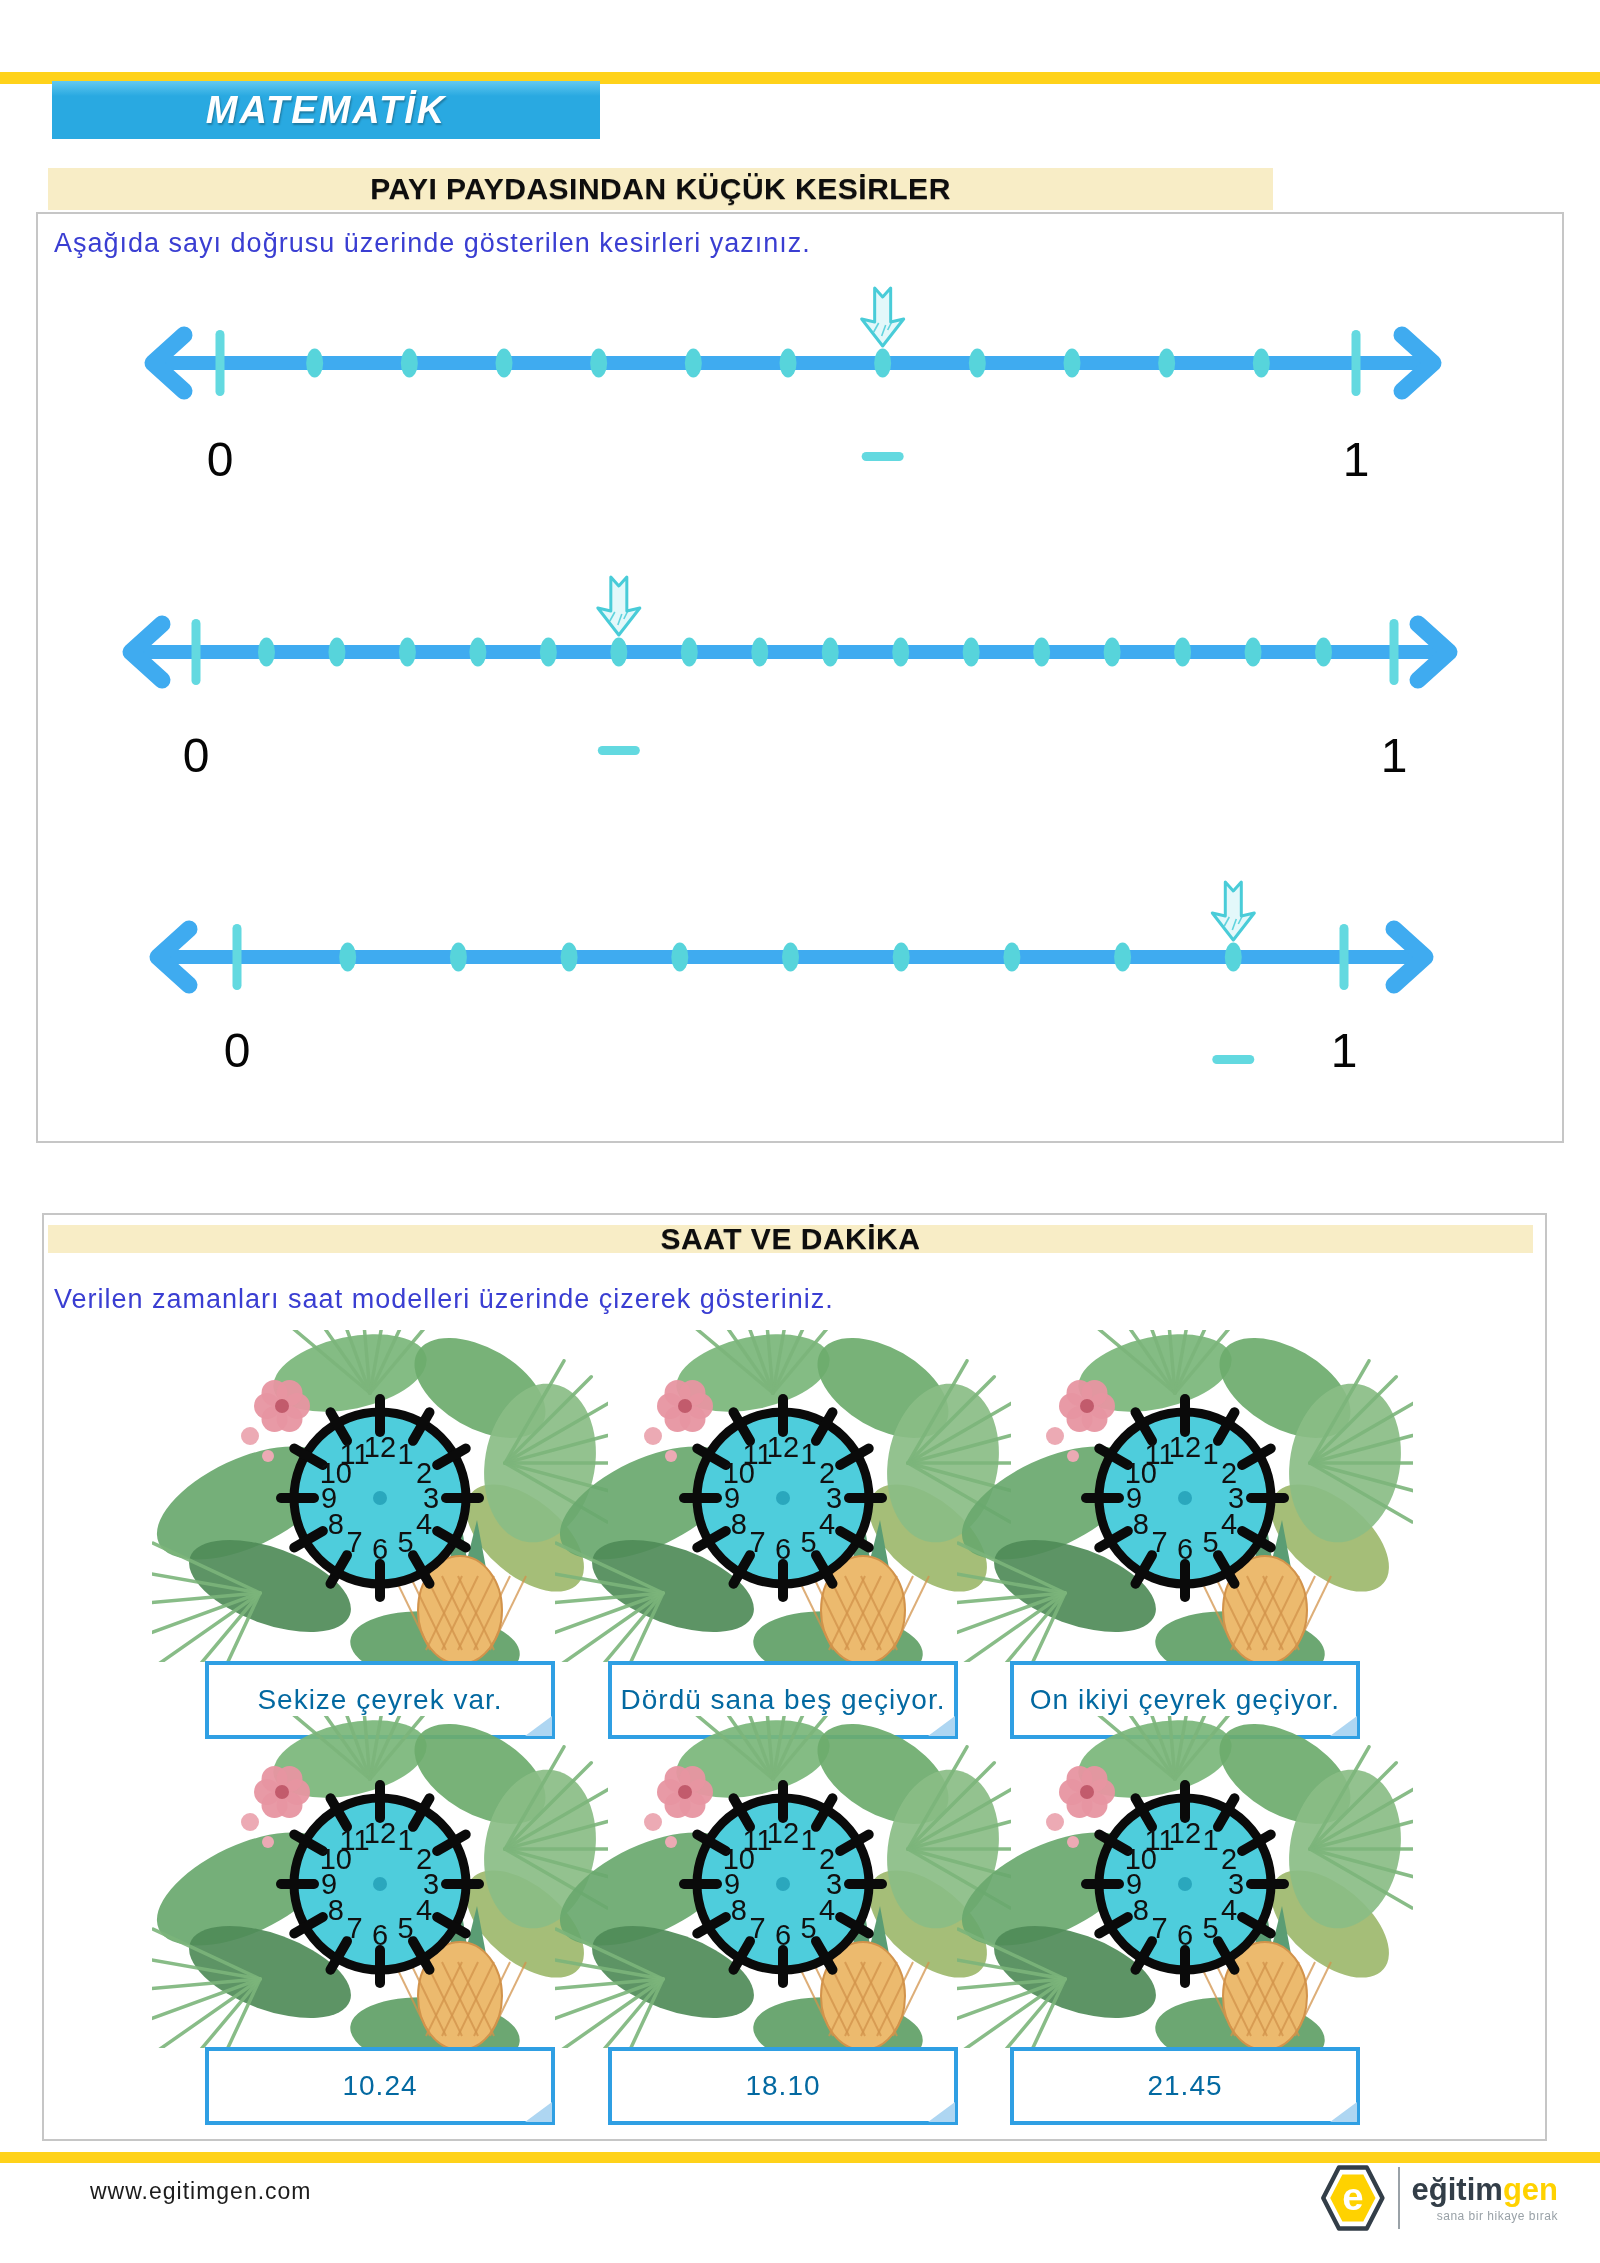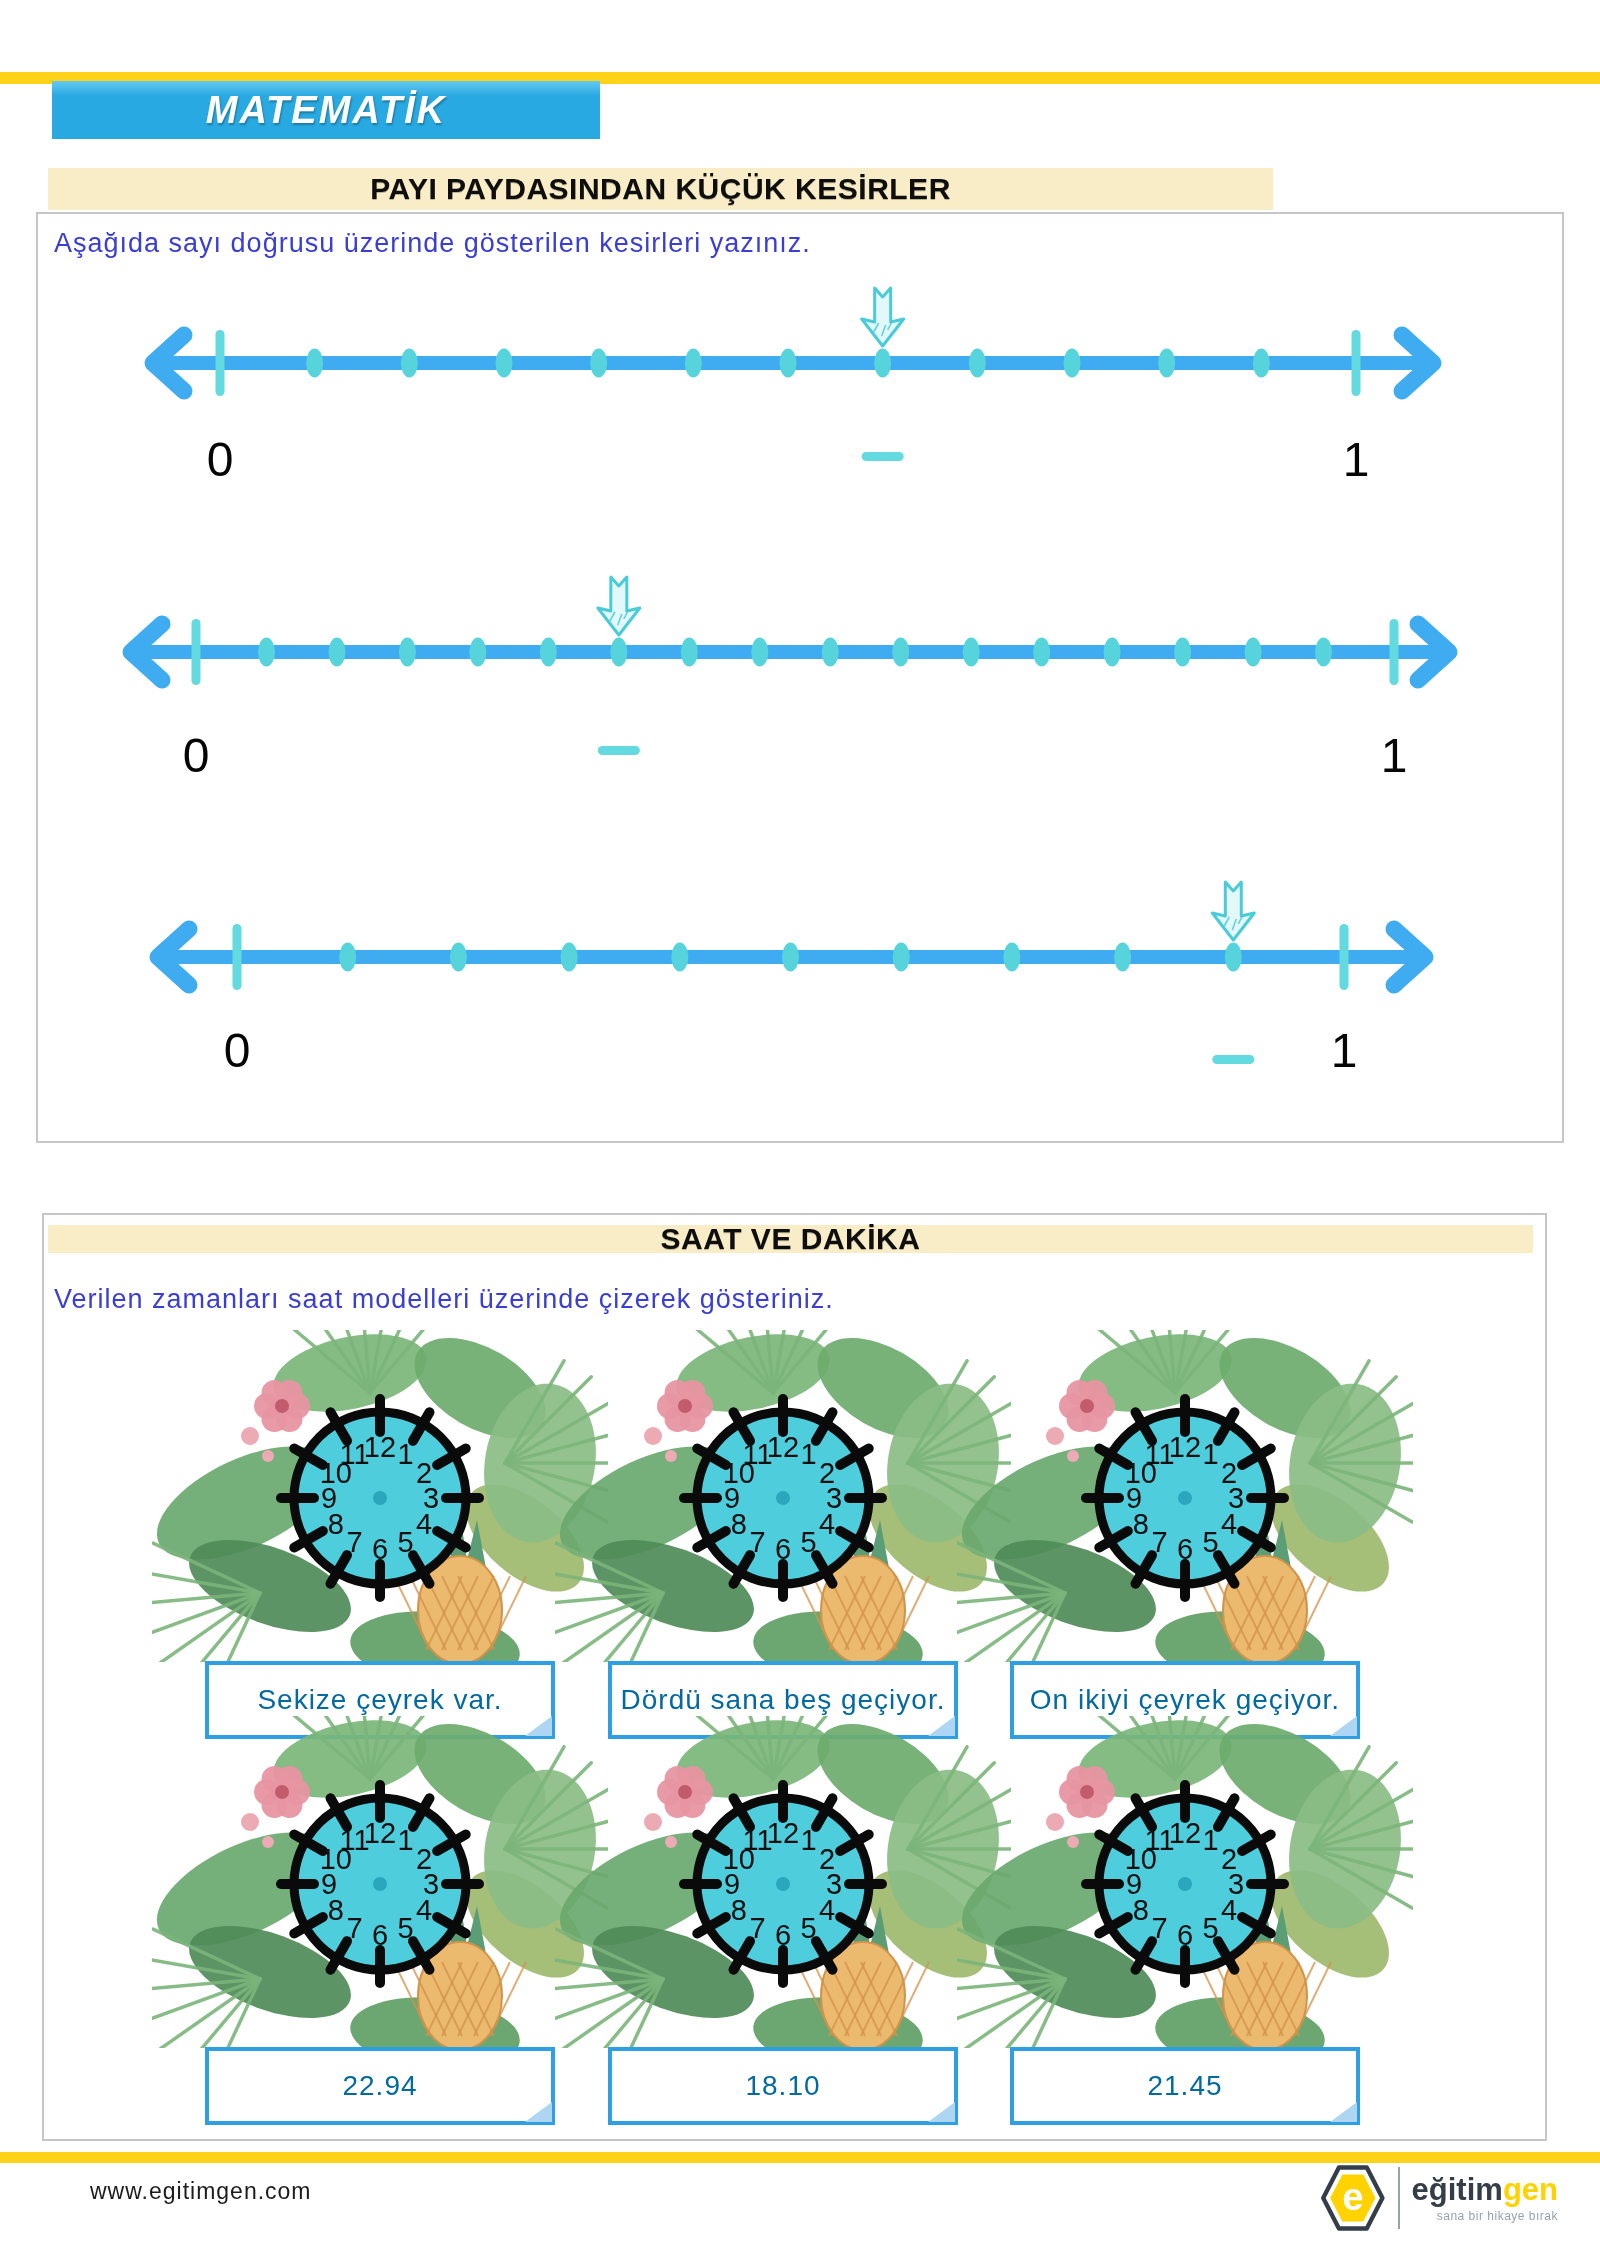--- a/index.html
+++ b/index.html
@@ -494,21 +494,21 @@
           <text x="253.5" y="222.16729559300637" text-anchor="middle" font-family="Liberation Sans, sans-serif" font-size="29" fill="#101010">5</text>
           <text x="228" y="229" text-anchor="middle" font-family="Liberation Sans, sans-serif" font-size="29" fill="#101010">6</text>
           <text x="202.5" y="222.16729559300637" text-anchor="middle" font-family="Liberation Sans, sans-serif" font-size="29" fill="#101010">7</text>
           <text x="183.83270440699363" y="203.50000000000003" text-anchor="middle" font-family="Liberation Sans, sans-serif" font-size="29" fill="#101010">8</text>
           <text x="177" y="178" text-anchor="middle" font-family="Liberation Sans, sans-serif" font-size="29" fill="#101010">9</text>
           <text x="183.83270440699363" y="152.5" text-anchor="middle" font-family="Liberation Sans, sans-serif" font-size="29" fill="#101010">10</text>
           <text x="202.49999999999997" y="133.83270440699363" text-anchor="middle" font-family="Liberation Sans, sans-serif" font-size="29" fill="#101010">11</text>
           <circle cx="228" cy="168" r="7" fill="#2aa7bd"></circle>
         </svg>
         <div class="clock-label">
-          <span>22.94</span>
+          <span>10.24</span>
         </div>
       </div>
       <div class="clock-card" style="left: 555px; top: 1716px;">
         <svg class="clock-svg" viewBox="0 0 456 332">
           <ellipse cx="93" cy="173" rx="95" ry="44" fill="#69a86e" opacity="0.92" transform="rotate(-25 93 173)"></ellipse>
           <ellipse cx="118" cy="256" rx="85" ry="38" fill="#4f8b58" opacity="0.92" transform="rotate(20 118 256)"></ellipse>
           <ellipse cx="198" cy="43" rx="78" ry="36" fill="#79b67a" opacity="0.92" transform="rotate(-12 198 43)"></ellipse>
           <ellipse cx="328" cy="58" rx="72" ry="40" fill="#6cab6d" opacity="0.92" transform="rotate(30 328 58)"></ellipse>
           <ellipse cx="283" cy="318" rx="85" ry="36" fill="#5f9f66" opacity="0.92" transform="rotate(5 283 318)"></ellipse>
           <ellipse cx="373" cy="208" rx="70" ry="38" fill="#9db96c" opacity="0.92" transform="rotate(40 373 208)"></ellipse>

